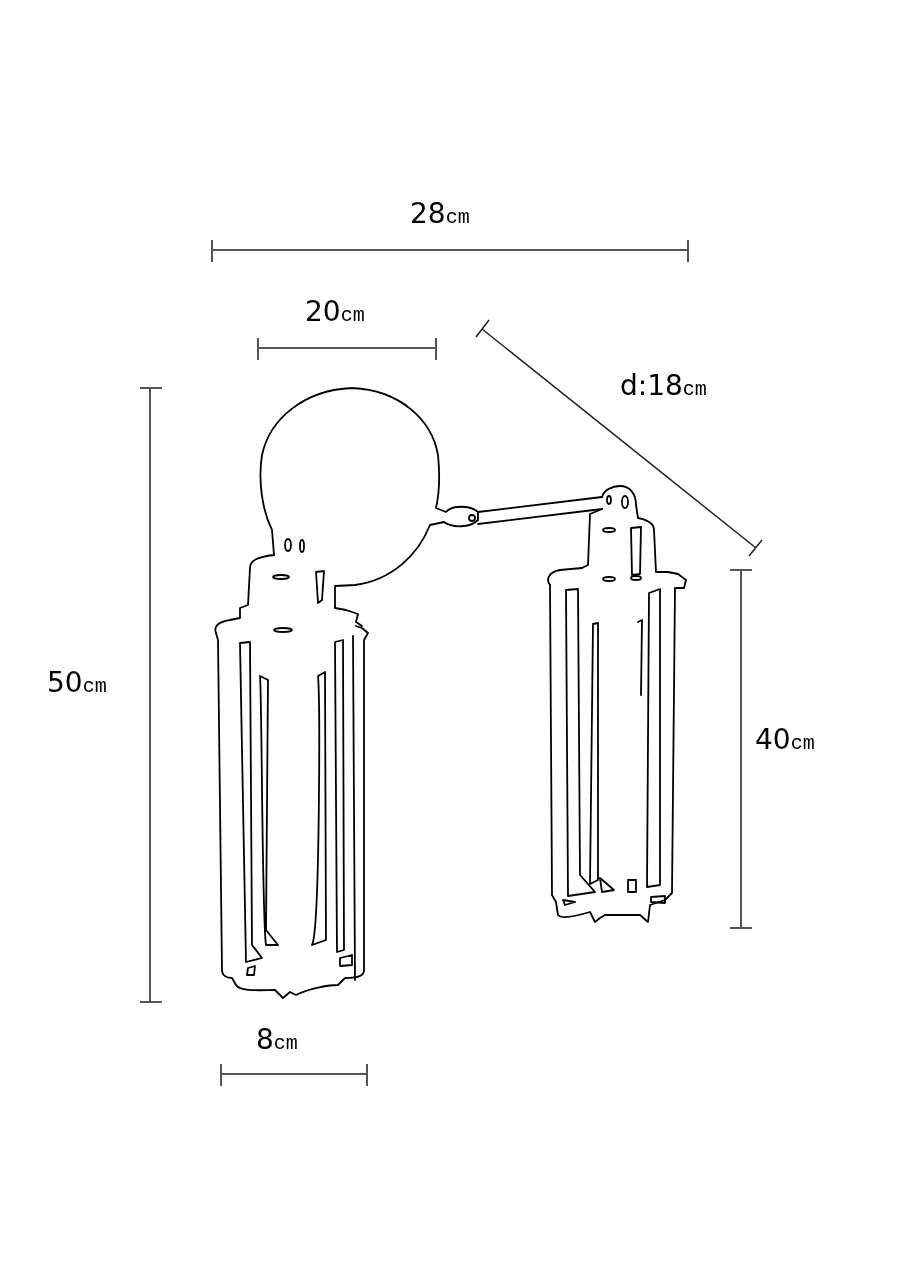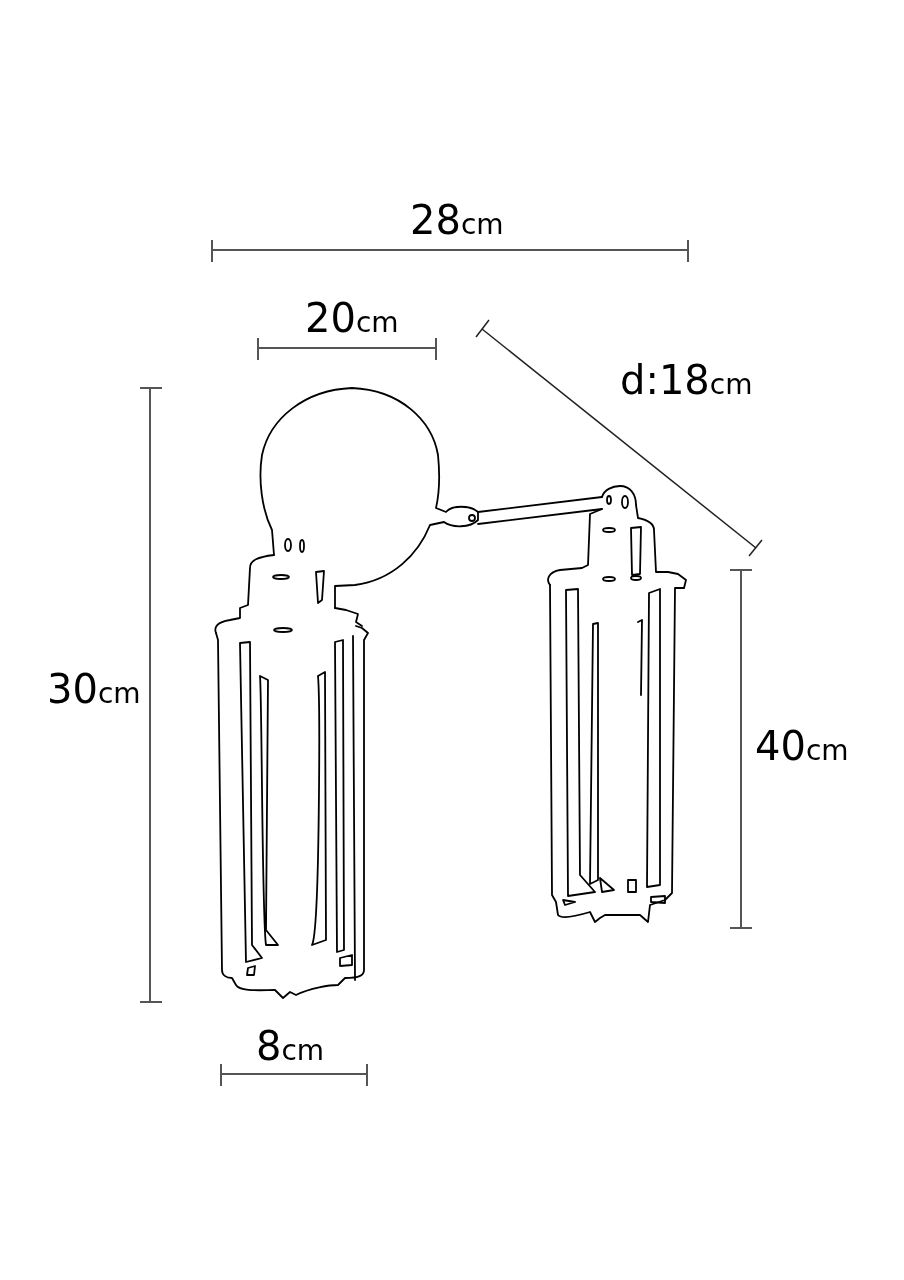--- a/index.html
+++ b/index.html
@@ -1,20 +1,20 @@
 <!DOCTYPE html>
 <html><head>
   <meta charset="utf-8">
   <style>
     html, body { margin: 0; padding: 0; background: #ffffff; }
     body { width: 904px; height: 1280px; position: relative; overflow: hidden; font-family: "DejaVu Sans", sans-serif; }
     #canvas { position: absolute; left: 0; top: 0; width: 904px; height: 1280px; }
     .dim-label { position: absolute; color: #000; white-space: nowrap; line-height: 1; }
-    .dim-label .num { font-size: 40px; text-align: center; }
-    .dim-label .unit { font-size: 28px; }
+    .dim-label .num { font-size: 28px; text-align: center; }
+    .dim-label .unit { font-size: 20px; font-family: Liberation Mono, monospace; }
     svg { position: absolute; left: 0; top: 0; }
   </style>
 </head>
 <body>
 
 <div id="canvas">
 
   <svg width="904" height="1280" viewBox="0 0 904 1280">
 
     <g stroke="#555" stroke-width="2" fill="none">
@@ -112,26 +112,26 @@
   </svg>
 
   <div class="dim-label" style="left:410px; top:200px;">
     <span class="num">28</span><span class="unit">cm</span>
   </div>
 
   <div class="dim-label" style="left:305px; top:298px;">
     <span class="num">20</span><span class="unit">cm</span>
   </div>
 
-  <div class="dim-label" style="left:620px; top:360px;">
+  <div class="dim-label" style="left:620px; top:372px;">
     <span class="num">d:</span><span class="num">18</span><span class="unit">cm</span>
   </div>
 
   <div class="dim-label" style="left:47px; top:669px;">
-    <span class="num">30</span><span class="unit">cm</span>
+    <span class="num">50</span><span class="unit">cm</span>
   </div>
 
   <div class="dim-label" style="left:755px; top:726px;">
     <span class="num">40</span><span class="unit">cm</span>
   </div>
 
   <div class="dim-label" style="left:256px; top:1026px;">
     <span class="num">8</span><span class="unit">cm</span>
   </div>
 

